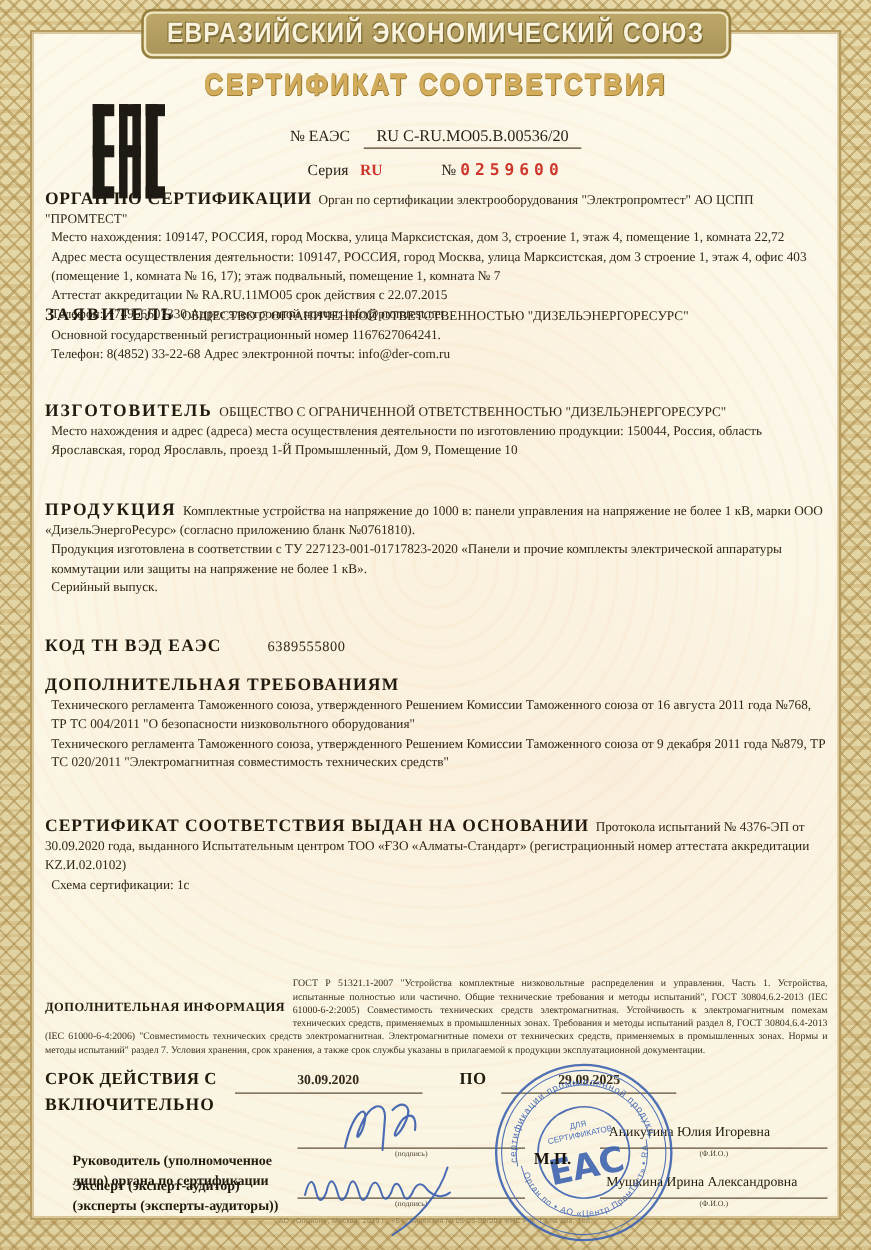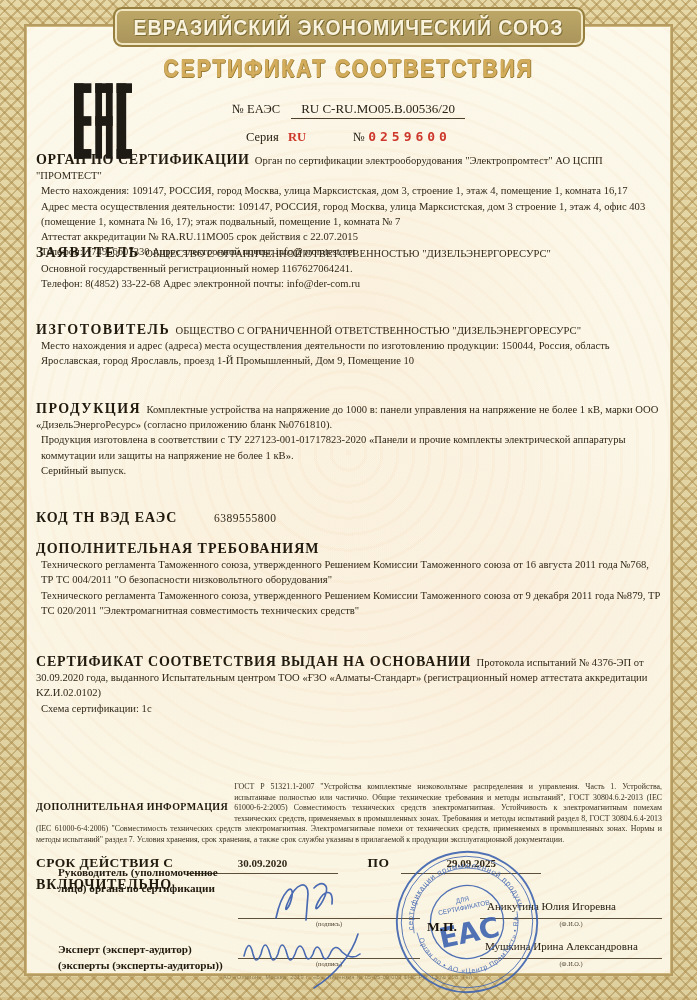--- a/index.html
+++ b/index.html
@@ -88,21 +88,21 @@
   <div class="serline">
     <span>Серия</span>
     <span class="red" style="font-weight:bold;margin-left:6px;">RU</span>
     <span style="margin-left:44px;">№</span>
     <span class="red sernum">0259600</span>
   </div>
 
   <div class="sec" style="top:152px;">
     <div><b class="h">ОРГАН ПО СЕРТИФИКАЦИИ</b>&nbsp;
       <span>Орган по сертификации электрооборудования "Электропромтест" АО ЦСПП "ПРОМТЕСТ"</span></div>
-    <div class="line">Место нахождения: 109147, РОССИЯ, город Москва, улица Марксистская, дом 3, строение 1, этаж 4, помещение 1, комната 16,17</div>
+    <div class="line">Место нахождения: 109147, РОССИЯ, город Москва, улица Марксистская, дом 3, строение 1, этаж 4, помещение 1, комната 22,72</div>
     <div class="line">Адрес места осуществления деятельности: 109147, РОССИЯ, город Москва, улица Марксистская, дом 3 строение 1, этаж 4, офис 403 (помещение 1, комната № 16, 17); этаж подвальный, помещение 1, комната № 7</div>
     <div class="line">Аттестат аккредитации № RA.RU.11МО05 срок действия с 22.07.2015</div>
     <div class="line">Телефон: +74956607330 Адрес электронной почты: info@promtest.net</div>
   </div>
 
   <div class="sec" style="top:245px;">
     <div><b class="h" style="letter-spacing:2px;">ЗАЯВИТЕЛЬ</b>&nbsp;
       <span>ОБЩЕСТВО С ОГРАНИЧЕННОЙ ОТВЕТСТВЕННОСТЬЮ "ДИЗЕЛЬЭНЕРГОРЕСУРС"</span></div>
     <div class="line">Основной государственный регистрационный номер 1167627064241.</div>
     <div class="line">Телефон: 8(4852) 33-22-68 Адрес электронной почты: info@der-com.ru</div>
@@ -146,21 +146,21 @@
   <div class="sec validity" style="top:855px;">
     <span class="lbl">СРОК ДЕЙСТВИЯ С</span>
     <span class="date-slot" style="width:150px;margin-left:14px;">30.09.2020</span>
     <span class="lbl" style="margin-left:30px;">ПО</span>
     <span class="date-slot" style="width:140px;margin-left:12px;">29.09.2025</span>
   </div>
   <div class="sec" style="top:877px;">
     <b class="h" style="letter-spacing:.8px;">ВКЛЮЧИТЕЛЬНО</b>
   </div>
 
-  <div class="sig-label" style="top:864px;width:200px;">
+  <div class="sig-label" style="top:921px;width:200px;">
     <div>Руководитель (уполномоченное</div>
     <div>лицо) органа по сертификации</div>
   </div>
   <div class="sig-line" style="left:238px;top:917px;width:182px;"></div>
   <div class="tiny-cap" style="left:238px;top:920px;width:182px;">(подпись)</div>
   <div class="fio" style="left:487px;top:900px;">Аникутина Юлия Игоревна</div>
   <div class="sig-line" style="left:480px;top:917px;width:182px;"></div>
   <div class="tiny-cap" style="left:480px;top:920px;width:182px;">(Ф.И.О.)</div>
 
   <div class="sig-label" style="top:941px;width:220px;">

